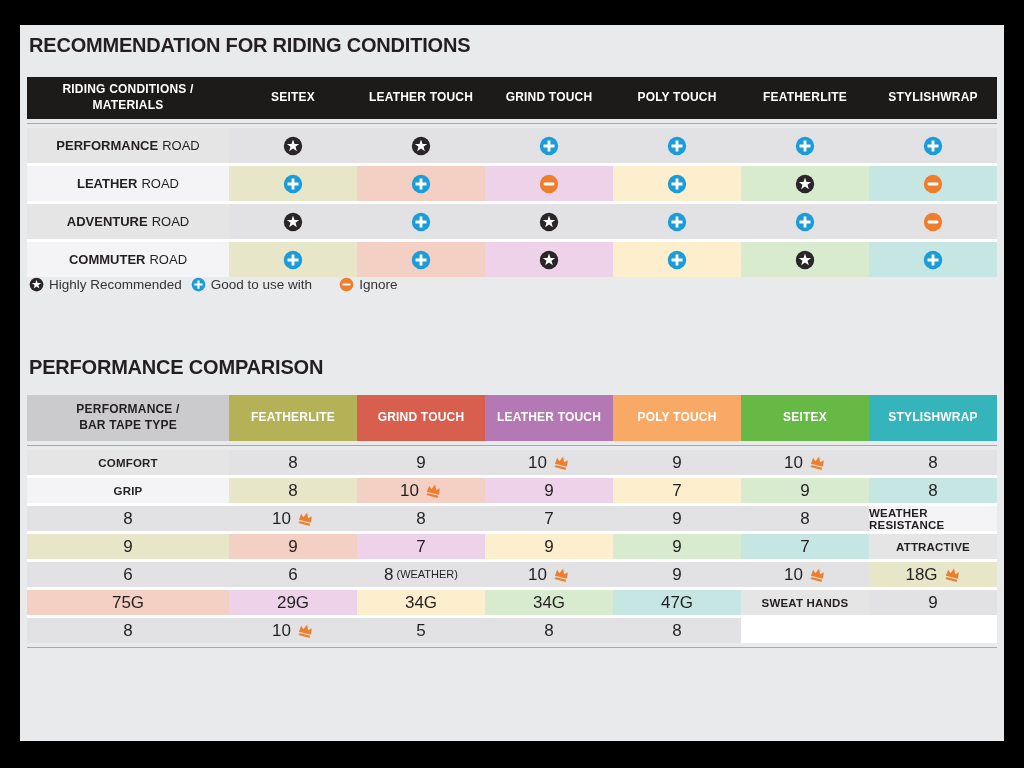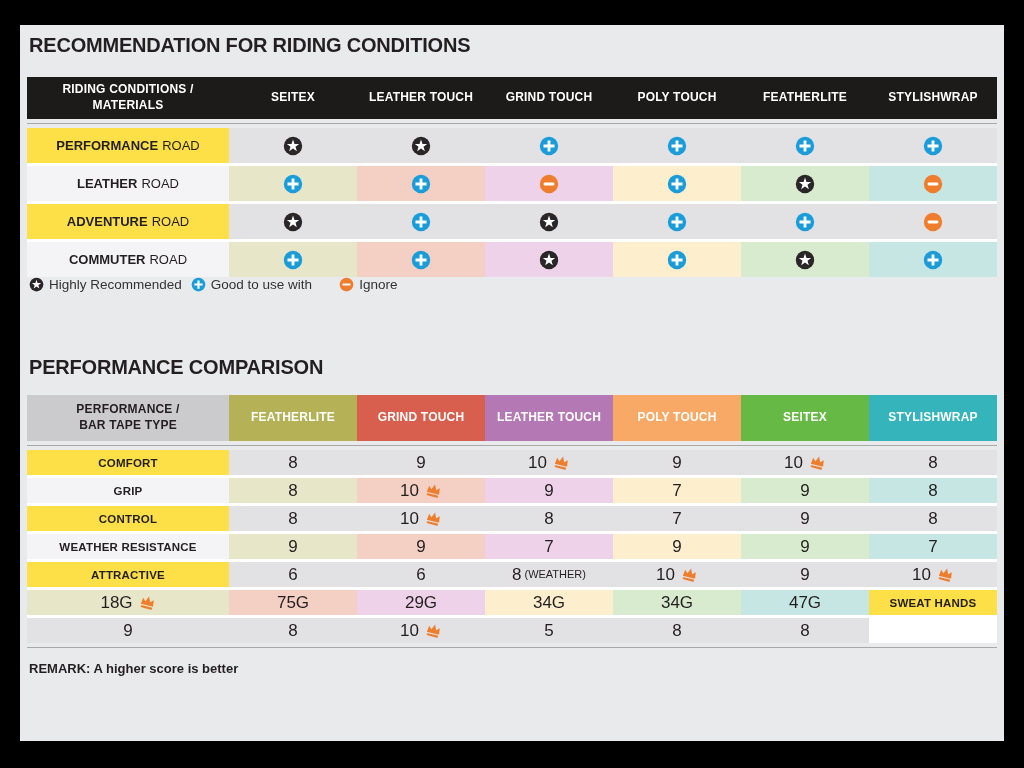--- a/index.html
+++ b/index.html
@@ -40,21 +40,21 @@
     line-height: 1.3; letter-spacing: .2px;
   }
   #rec-head .hcell { background: #1d1b1a; }
   #perf-head .hcell { height: 46px; }
   .gray-label { background: #cbcbcd !important; color: #231f20 !important; }
   .sep { height: 1px; background: #a8a8a8; margin: 4px 0 4px 0; }
   .rows { row-gap: 3px; background: #ffffff; }
   .cell { display: flex; align-items: center; justify-content: center; }
   .rec .cell { height: 35px; }
   .perf .cell { height: 25px; }
-  .gray { background: #fde047; }
+  .gray { background: #e5e5e5; }
   .lite { background: #f4f4f6; }
   .lbl { font-size: 13px; color: #231f20; }
   .lbl b { margin-right: 4px; }
   .plbl { font-size: 11.5px; font-weight: bold; color: #231f20; letter-spacing: .2px; }
   .num { font-size: 17px; color: #231f20; }
   .note { font-size: 11px; color: #231f20; margin-left: 3px; position: relative; top: -1px; }
   .legend {
     display: flex; align-items: center;
     margin-left: 2px;
     font-size: 13.5px; color: #333;
@@ -338,21 +338,20 @@
       </div>
       <div class="cell" style="background: rgb(253, 238, 205);">
         <span class="num">7</span>
       </div>
       <div class="cell" style="background: rgb(216, 235, 206);">
         <span class="num">9</span>
       </div>
       <div class="cell" style="background: rgb(198, 230, 228);">
         <span class="num">8</span>
       </div>
-      <div class="cell plbl gray">CONTROL</div>
       <div class="cell" style="background: rgb(226, 226, 228);">
         <span class="num">8</span>
       </div>
       <div class="cell" style="background: rgb(226, 226, 228);">
         <span class="num">10</span>
         <span class="crown-wrap">
           <svg width="17" height="15" viewBox="0 0 20 17">
             <g transform="rotate(14 10 9)" fill="#ee7e2e">
               <path d="M2.6 11.8 3.6 4.2 7.1 7.6 10 1.2 12.9 7.6 16.4 4.2 17.4 11.8Z"></path>
               <rect x="3.1" y="13.2" width="13.8" height="2.6" rx="1.2"></rect>
@@ -476,14 +475,13 @@
       </div>
       <div class="cell" style="background: rgb(226, 226, 228);">
         <span class="num">8</span>
       </div>
       <div class="cell" style="background: rgb(226, 226, 228);">
         <span class="num">8</span>
       </div>
     </div>
 
   <div class="endline"></div>
-  <div class="remark">REMARK: A higher score is better</div>
 </div>
 
 </body></html>

